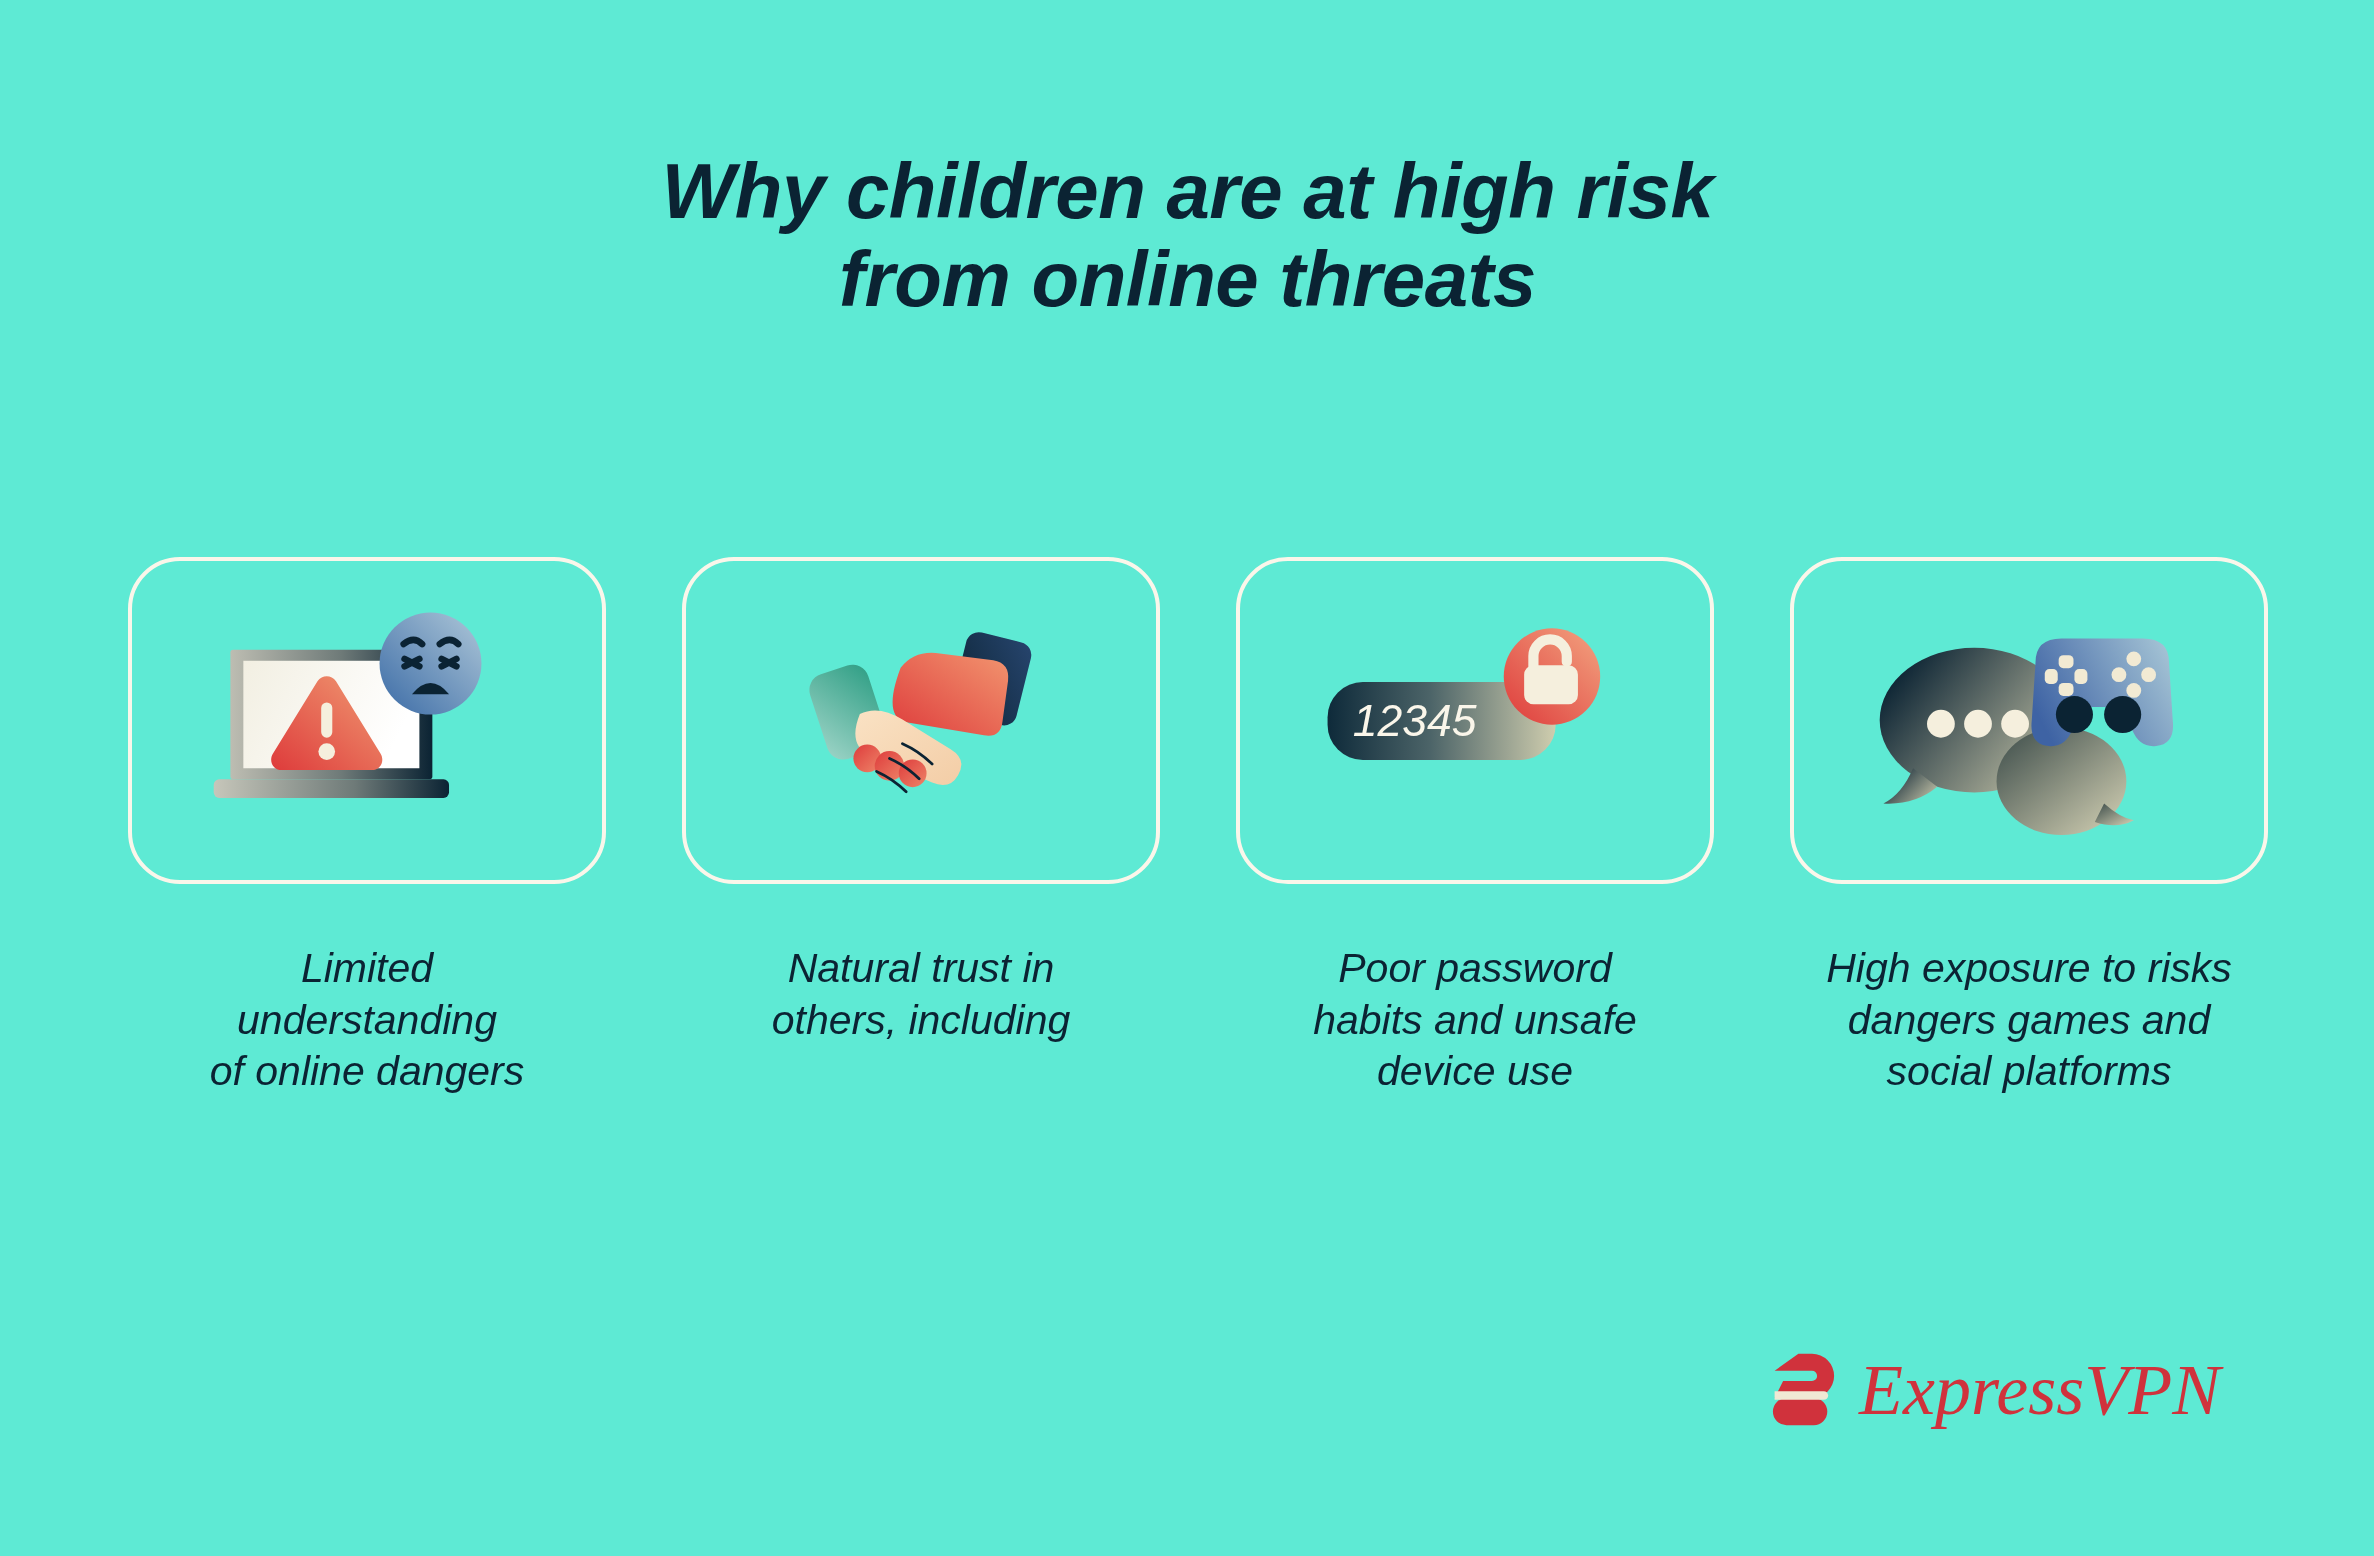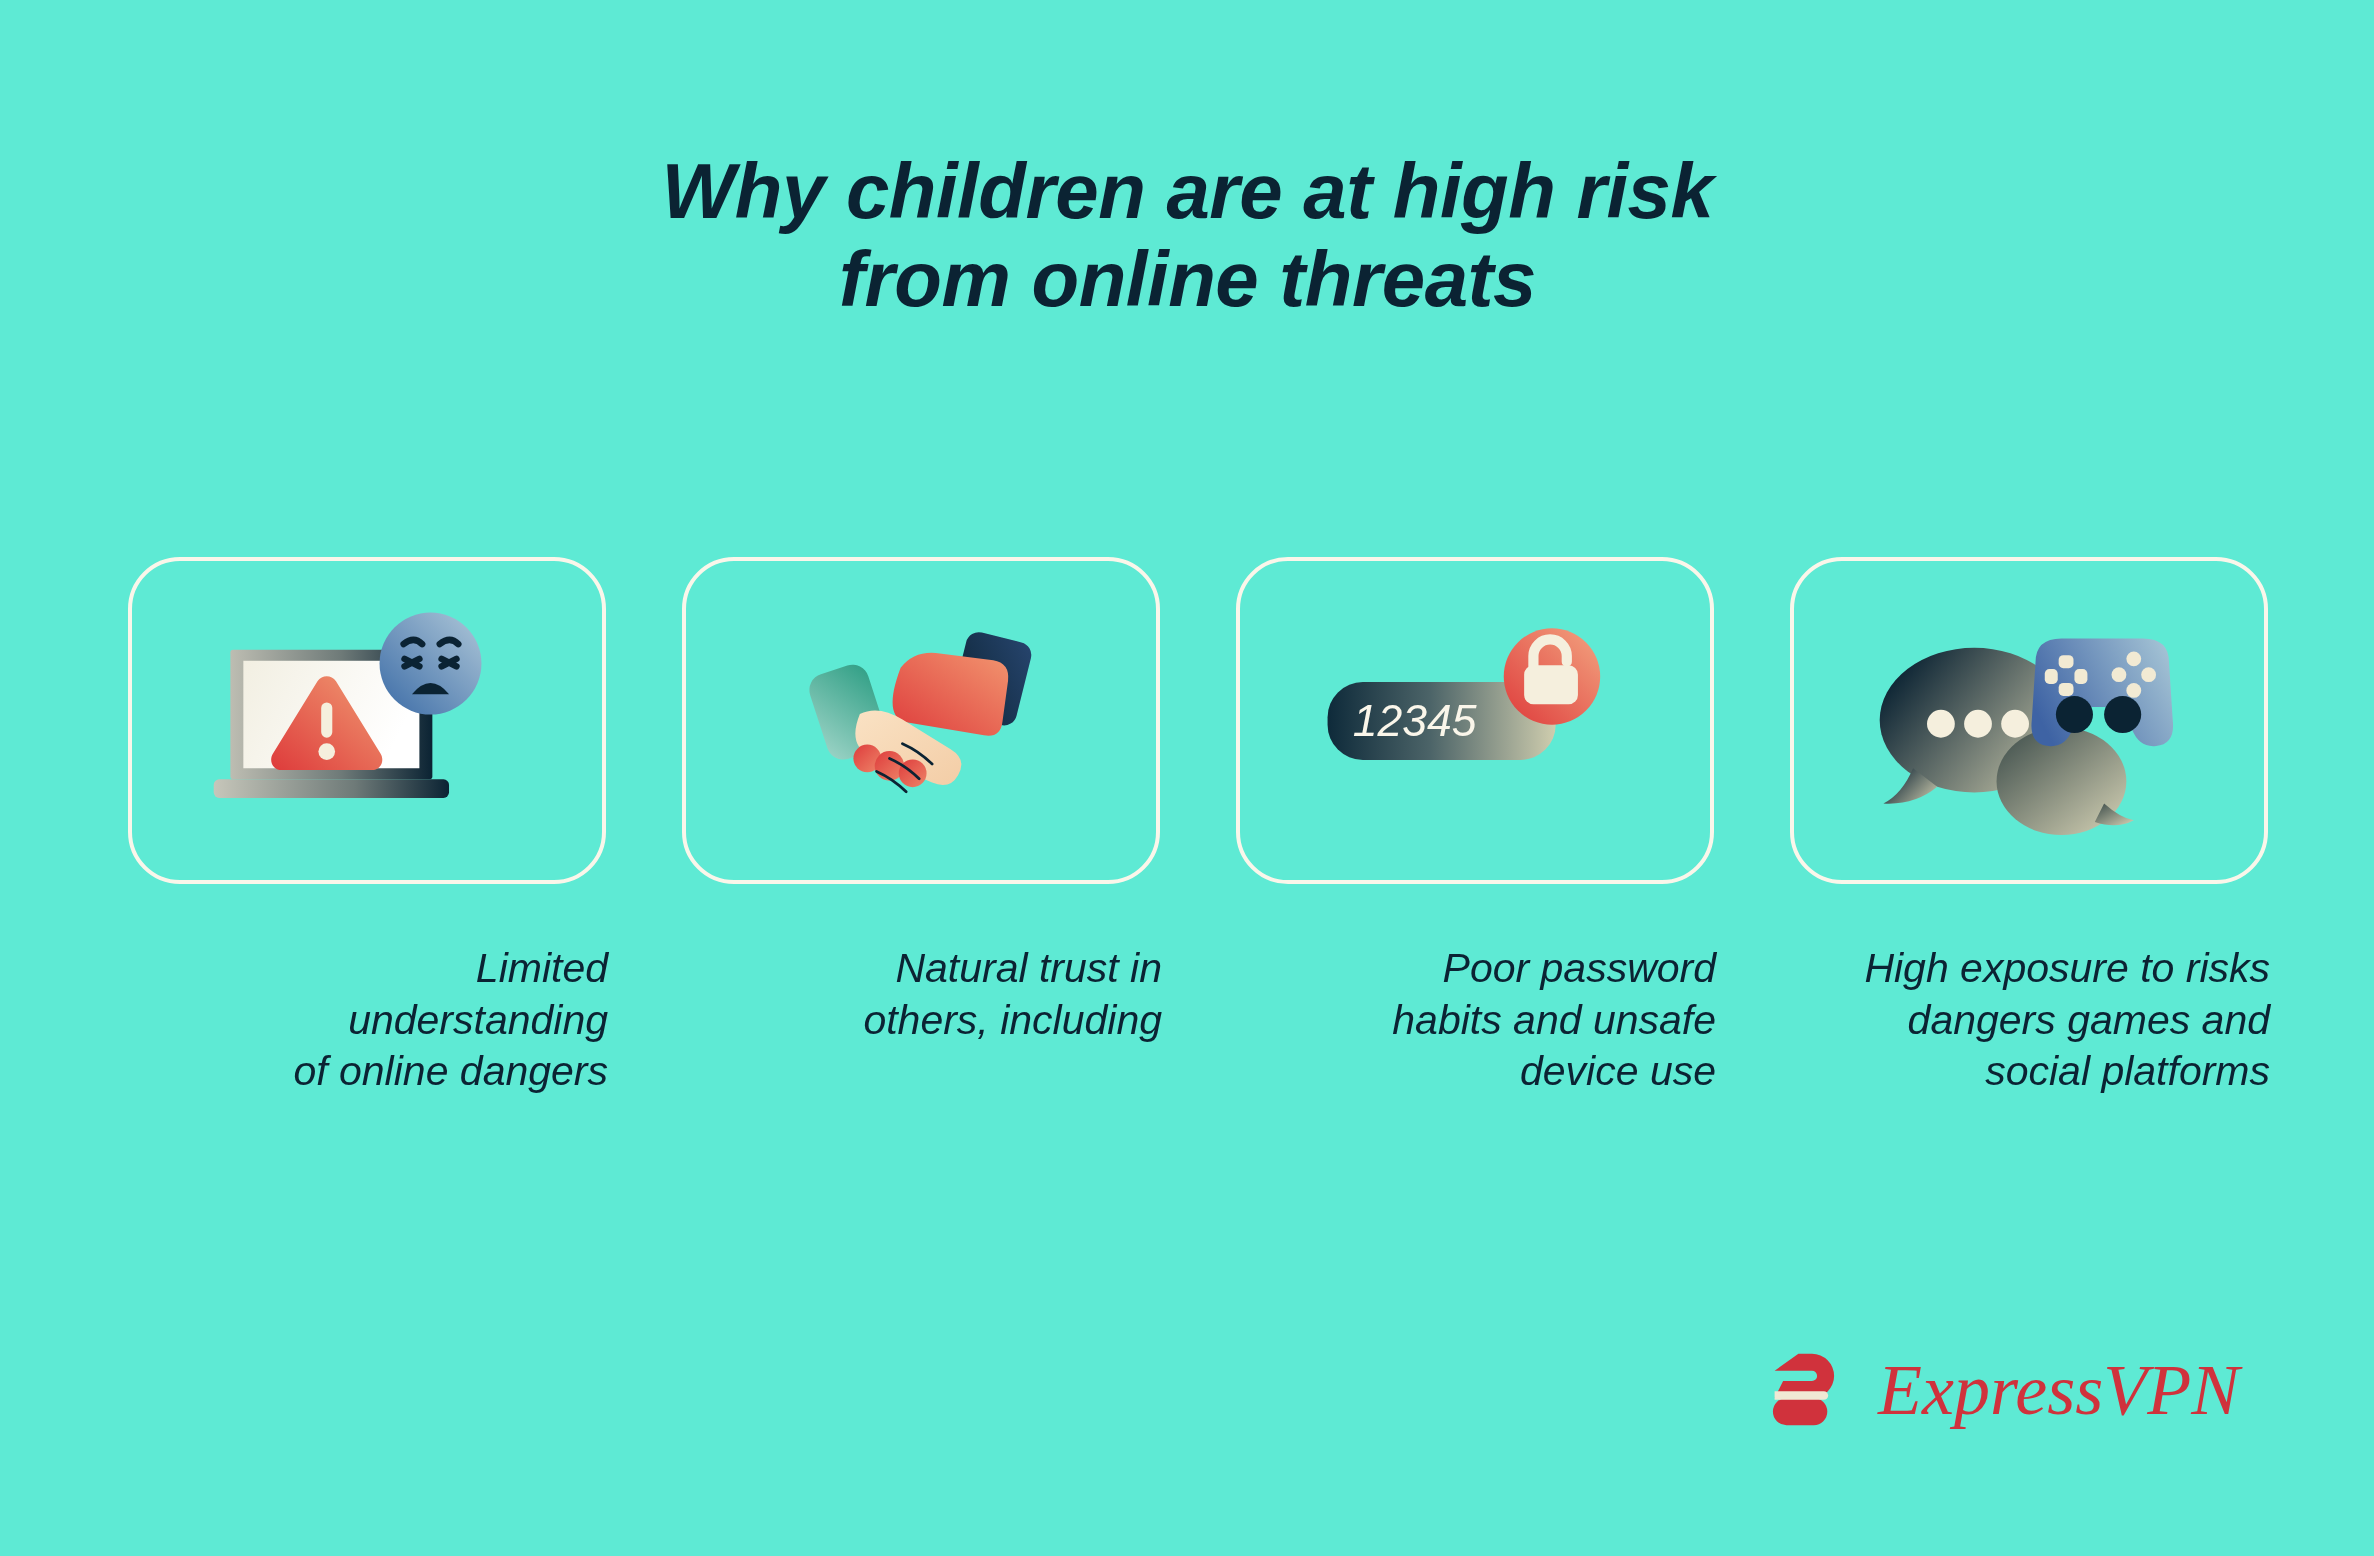--- a/index.html
+++ b/index.html
@@ -67,36 +67,36 @@
     display: flex;
     align-items: center;
     justify-content: center;
     overflow: visible;
   }
   .icon-card svg { display: block; overflow: visible; }
 
   .caption {
     margin-top: 59px;
     width: 482px;
-    text-align: right;
+    text-align: center;
     font-size: 41px;
     line-height: 1.26;
     font-weight: 500;
     color: #0B2333;
   }
   .caption .cap-line { display: block; }
 
   
   .logo {
     position: absolute;
     left: 1761px;
     top: 1347px;
     display: flex;
     align-items: center;
-    gap: 32px;
+    gap: 13px;
   }
   .logo-mark { width: 85px; height: 85px; display: block; }
   .logo-word {
     font-family: "Liberation Serif", serif;
     font-size: 72px;
     font-weight: 400;
     color: #D0323C;
     letter-spacing: 0px;
     line-height: 1;
   }

